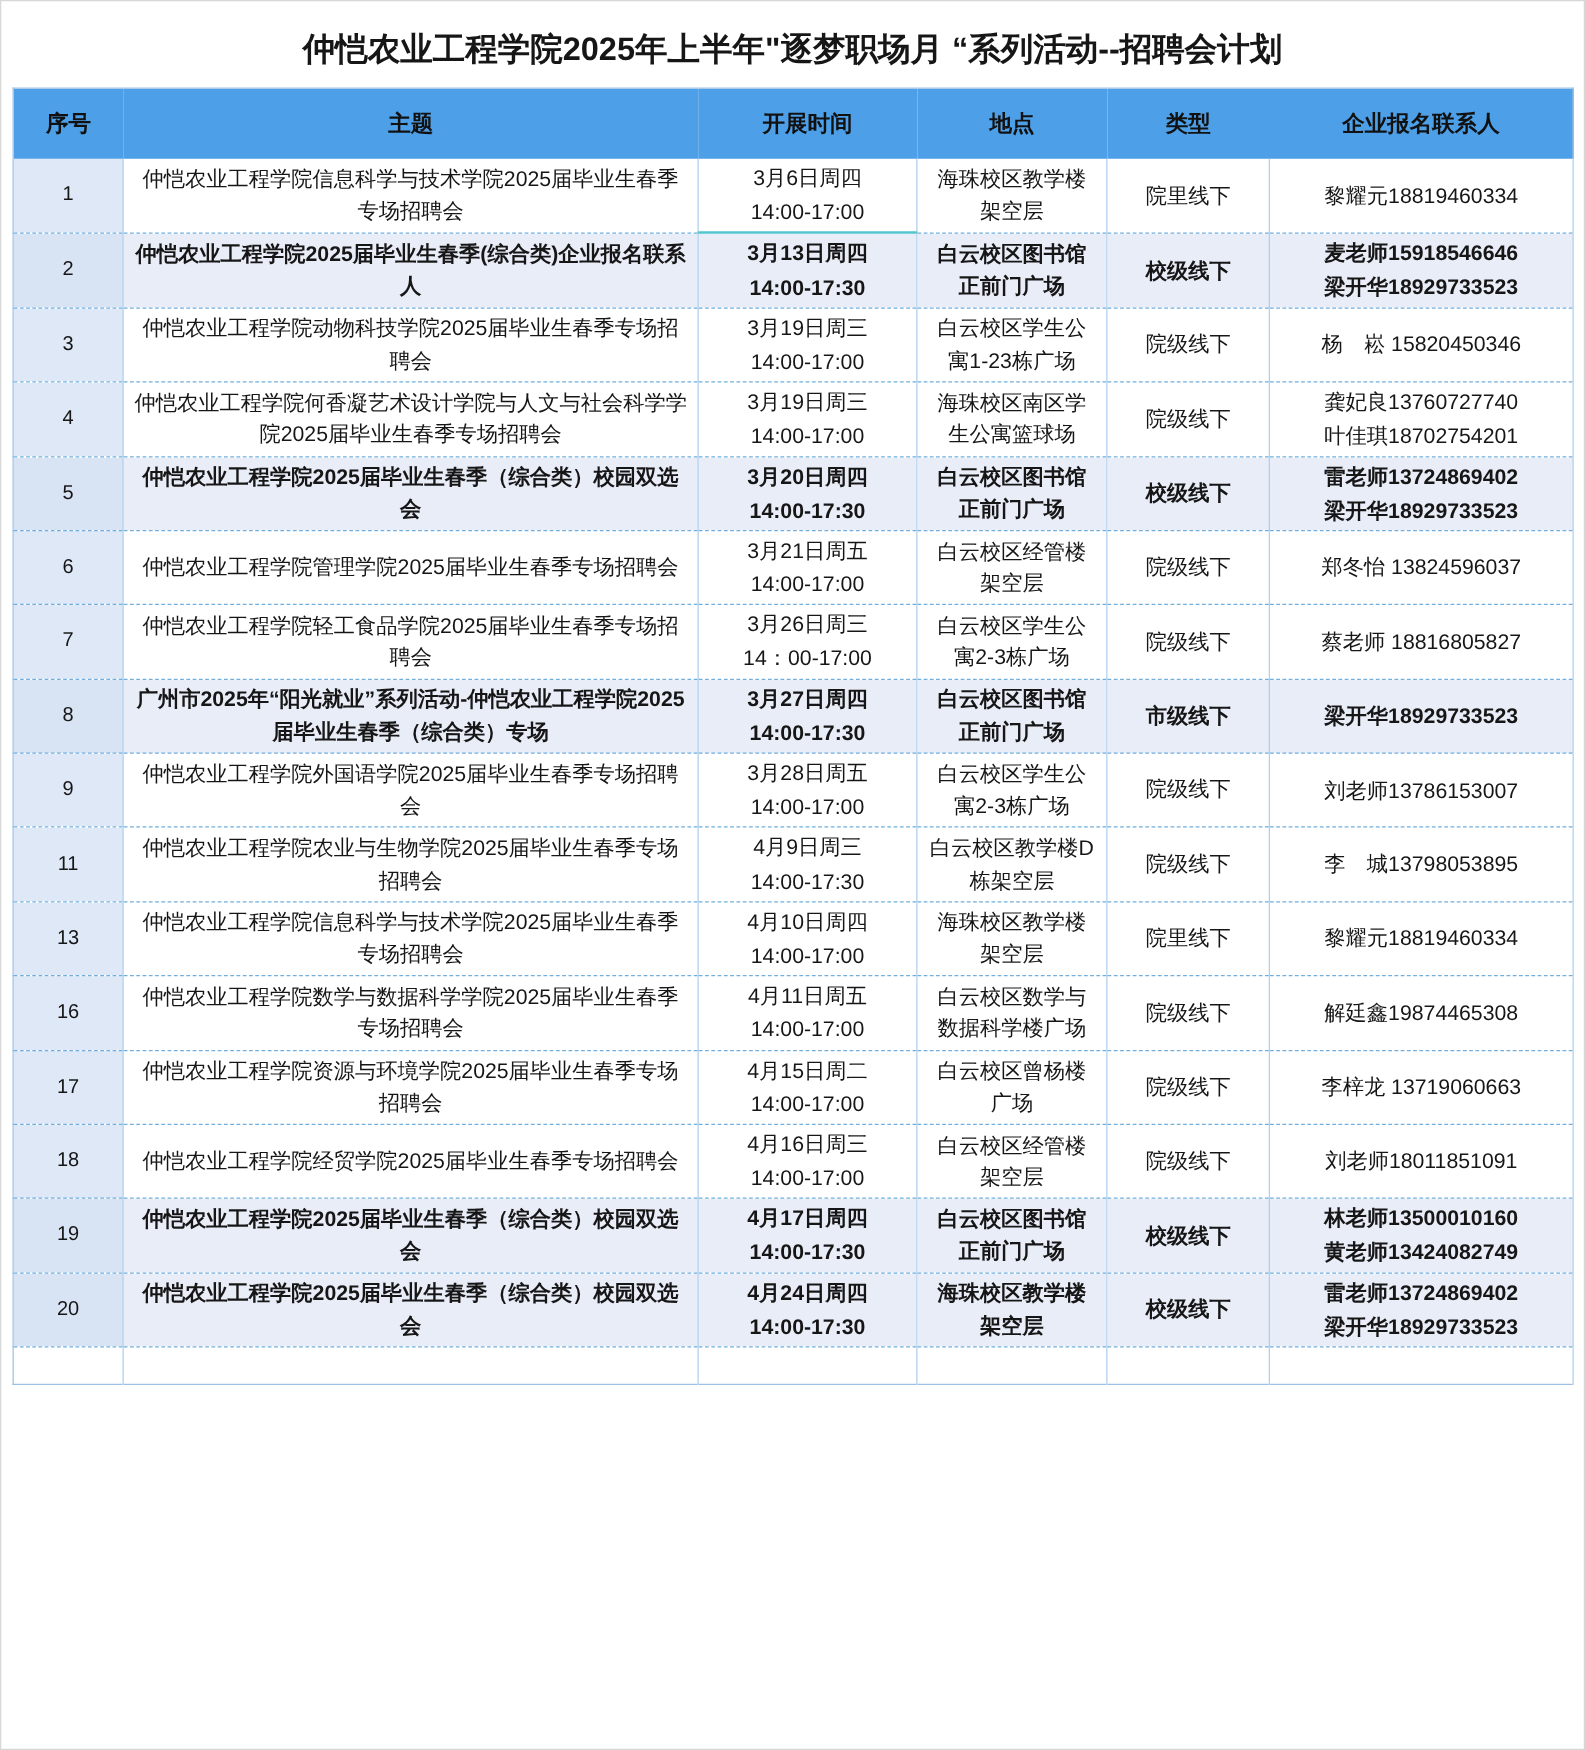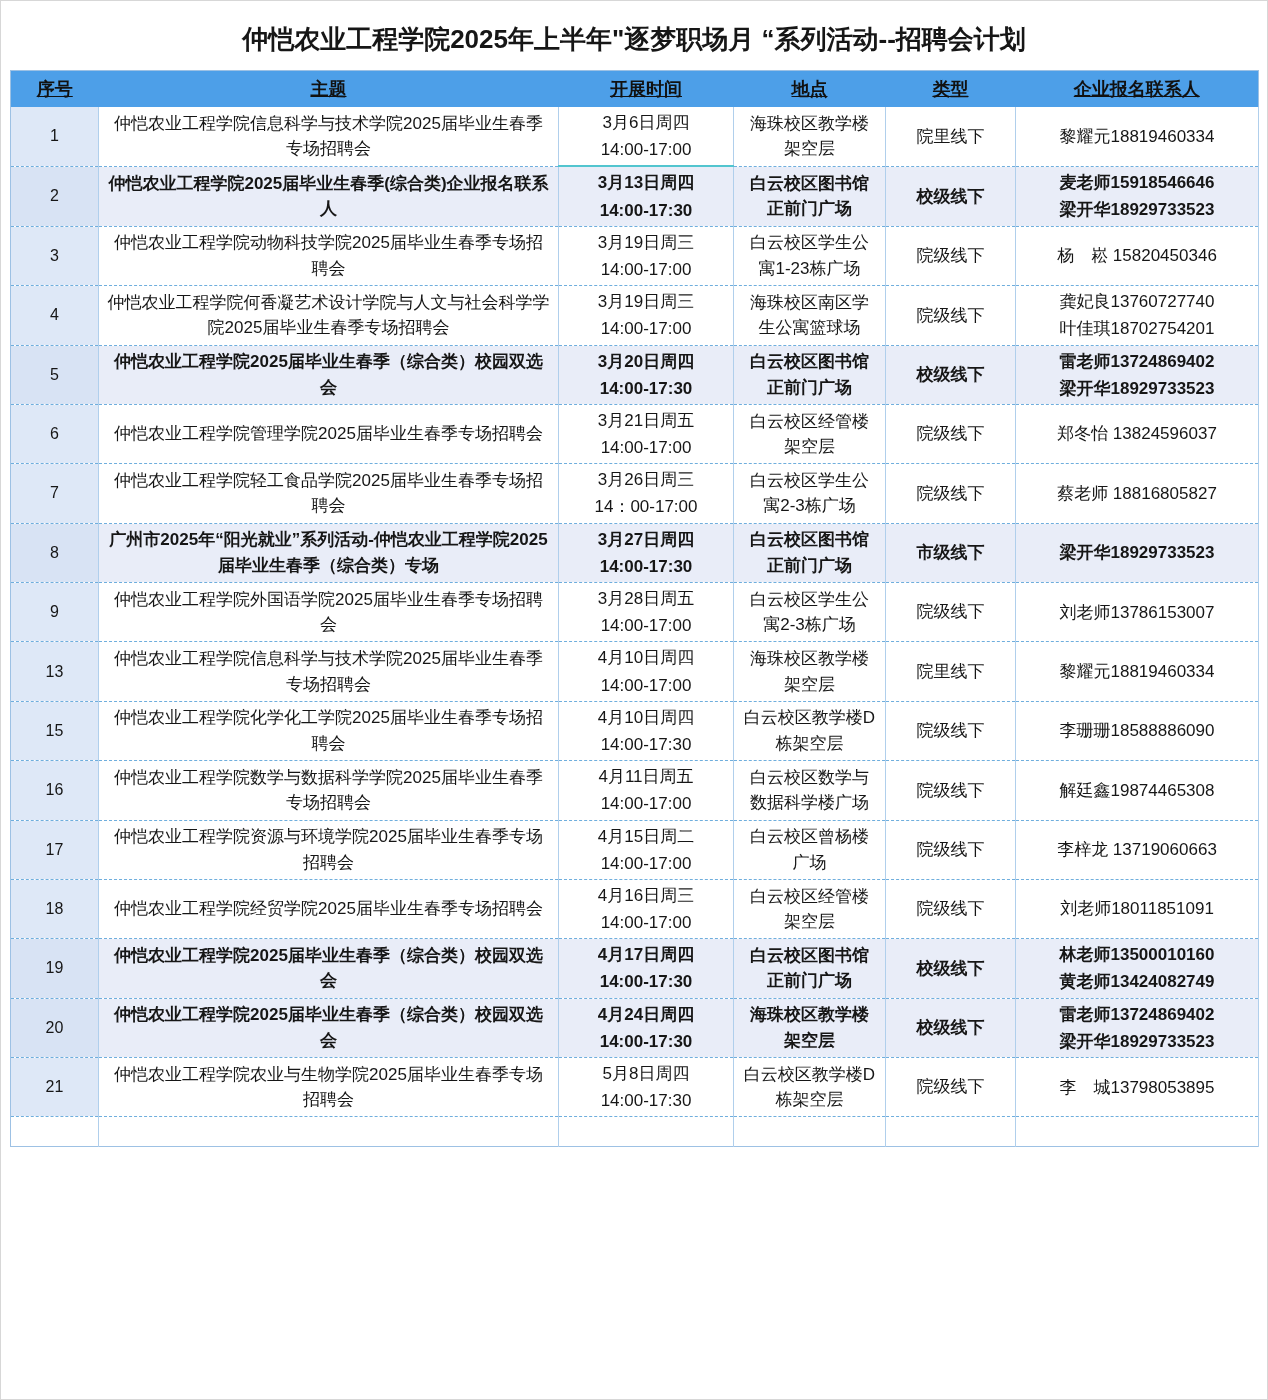--- a/index.html
+++ b/index.html
@@ -21,27 +21,26 @@
     letter-spacing:0px;
   }
   table{
     border-collapse:collapse;
     table-layout:fixed;
     width:1248px;
     border:1px solid #9dc1e4;
   }
   thead th{
     background:#4d9fe8;
-    height:36px;
+    height:56px;
     font-size:18px;
     font-weight:700;
     color:#111;
     border:none;
     padding:0 4px;
-    text-decoration:underline;
   }
   td{
     border-right:1px solid #b0cfec;
     border-bottom:1px dashed #6faedd;
     text-align:center;
     vertical-align:middle;
     font-size:17px;
     line-height:1.5;
     padding:2px 8px;
     overflow:hidden;
@@ -170,38 +169,38 @@
         <tr class="data">
           <td class="c-no">9</td>
           <td class="c-topic">仲恺农业工程学院外国语学院2025届毕业生春季专场招聘会</td>
           <td class="c-time pre">3月28日周五
 14:00-17:00</td>
           <td class="c-loc">白云校区学生公寓2-3栋广场</td>
           <td class="c-type">院级线下</td>
           <td class="c-contact pre">刘老师13786153007</td>
         </tr>
         <tr class="data">
+          <td class="c-no">11</td>
+          <td class="c-topic">仲恺农业工程学院农业与生物学院2025届毕业生春季专场招聘会</td>
+          <td class="c-time pre">4月9日周三
+14:00-17:30</td>
+          <td class="c-loc">白云校区教学楼D栋架空层</td>
+          <td class="c-type">院级线下</td>
+          <td class="c-contact pre">李　城13798053895</td>
+        </tr>
+        <tr class="data">
           <td class="c-no">13</td>
           <td class="c-topic">仲恺农业工程学院信息科学与技术学院2025届毕业生春季专场招聘会</td>
           <td class="c-time pre">4月10日周四
 14:00-17:00</td>
           <td class="c-loc">海珠校区教学楼架空层</td>
           <td class="c-type">院里线下</td>
           <td class="c-contact pre">黎耀元18819460334</td>
         </tr>
         <tr class="data">
-          <td class="c-no">15</td>
-          <td class="c-topic">仲恺农业工程学院化学化工学院2025届毕业生春季专场招聘会</td>
-          <td class="c-time pre">4月10日周四
-14:00-17:30</td>
-          <td class="c-loc">白云校区教学楼D栋架空层</td>
-          <td class="c-type">院级线下</td>
-          <td class="c-contact pre">李珊珊18588886090</td>
-        </tr>
-        <tr class="data">
           <td class="c-no">16</td>
           <td class="c-topic">仲恺农业工程学院数学与数据科学学院2025届毕业生春季专场招聘会</td>
           <td class="c-time pre">4月11日周五
 14:00-17:00</td>
           <td class="c-loc">白云校区数学与数据科学楼广场</td>
           <td class="c-type">院级线下</td>
           <td class="c-contact pre">解廷鑫19874465308</td>
         </tr>
         <tr class="data">
           <td class="c-no">17</td>
@@ -233,29 +232,20 @@
         </tr>
         <tr class="data hl">
           <td class="c-no">20</td>
           <td class="c-topic">仲恺农业工程学院2025届毕业生春季（综合类）校园双选会</td>
           <td class="c-time pre">4月24日周四
 14:00-17:30</td>
           <td class="c-loc">海珠校区教学楼架空层</td>
           <td class="c-type">校级线下</td>
           <td class="c-contact pre">雷老师13724869402
 梁开华18929733523</td>
-        </tr>
-        <tr class="data">
-          <td class="c-no">21</td>
-          <td class="c-topic">仲恺农业工程学院农业与生物学院2025届毕业生春季专场招聘会</td>
-          <td class="c-time pre">5月8日周四
-14:00-17:30</td>
-          <td class="c-loc">白云校区教学楼D栋架空层</td>
-          <td class="c-type">院级线下</td>
-          <td class="c-contact pre">李　城13798053895</td>
         </tr>
       </tbody>
     <tbody>
       <tr class="empty">
         <td></td>
         <td></td>
         <td></td>
         <td></td>
         <td></td>
         <td></td>

